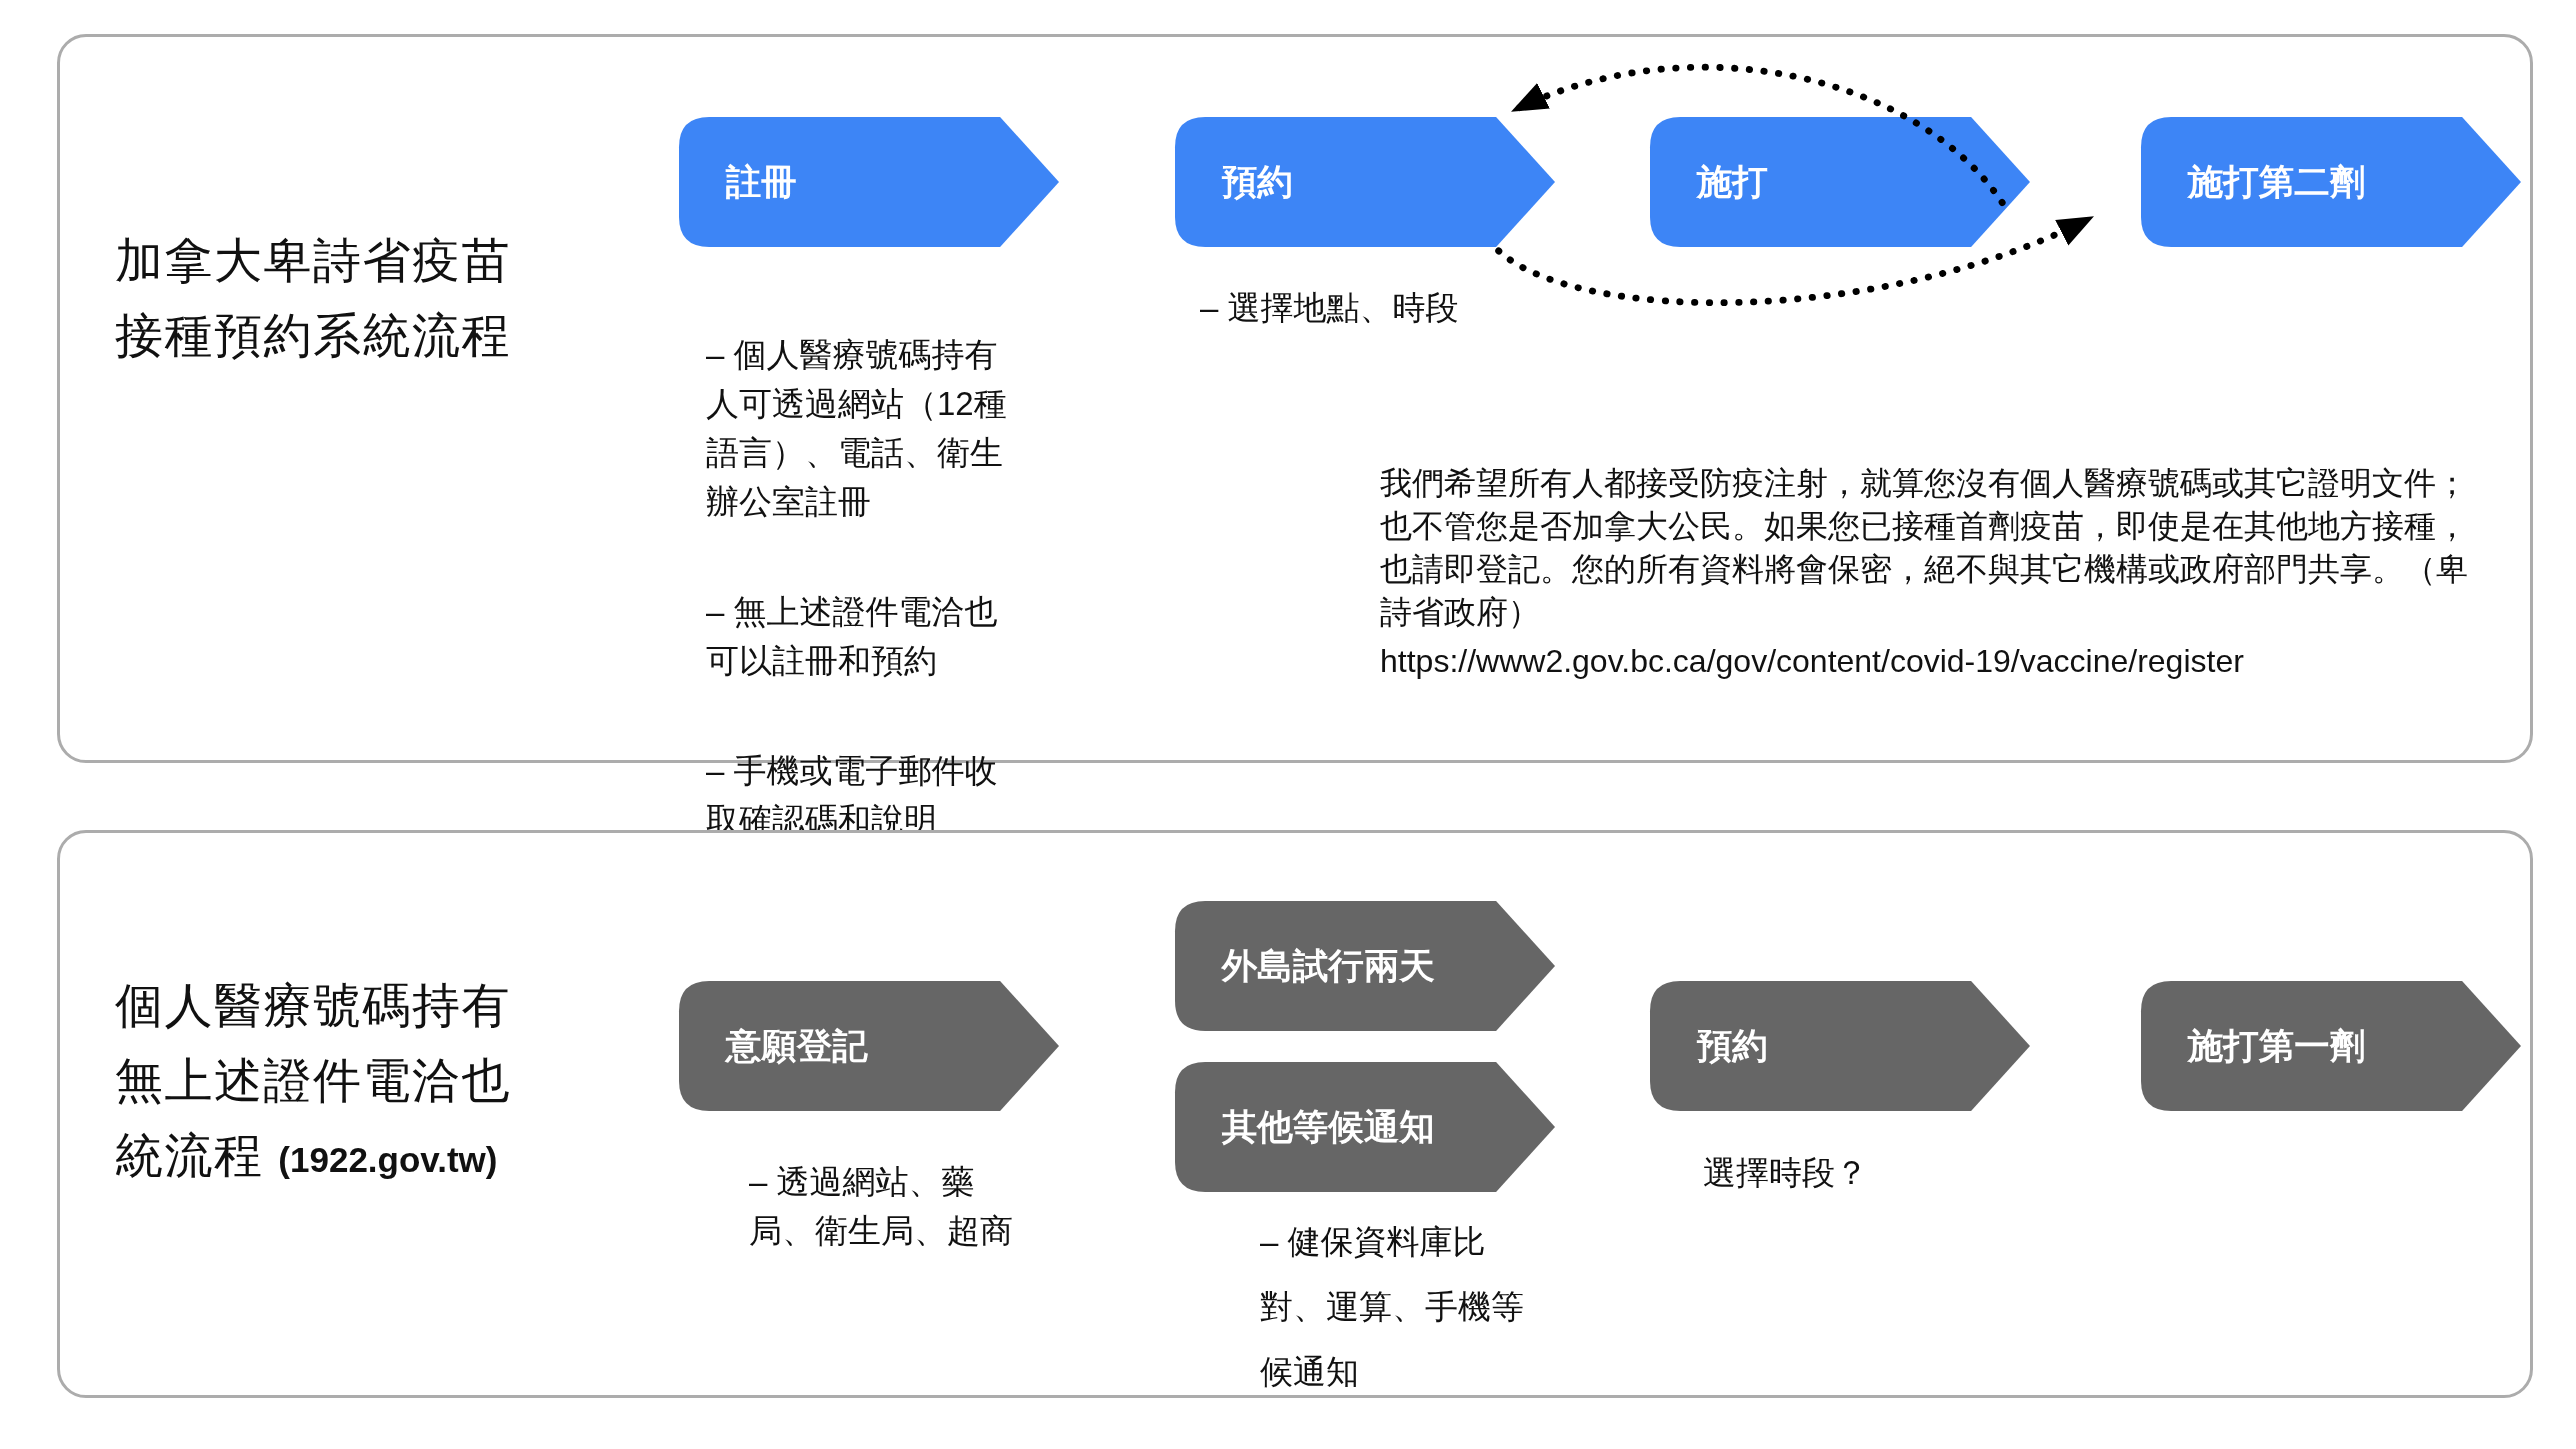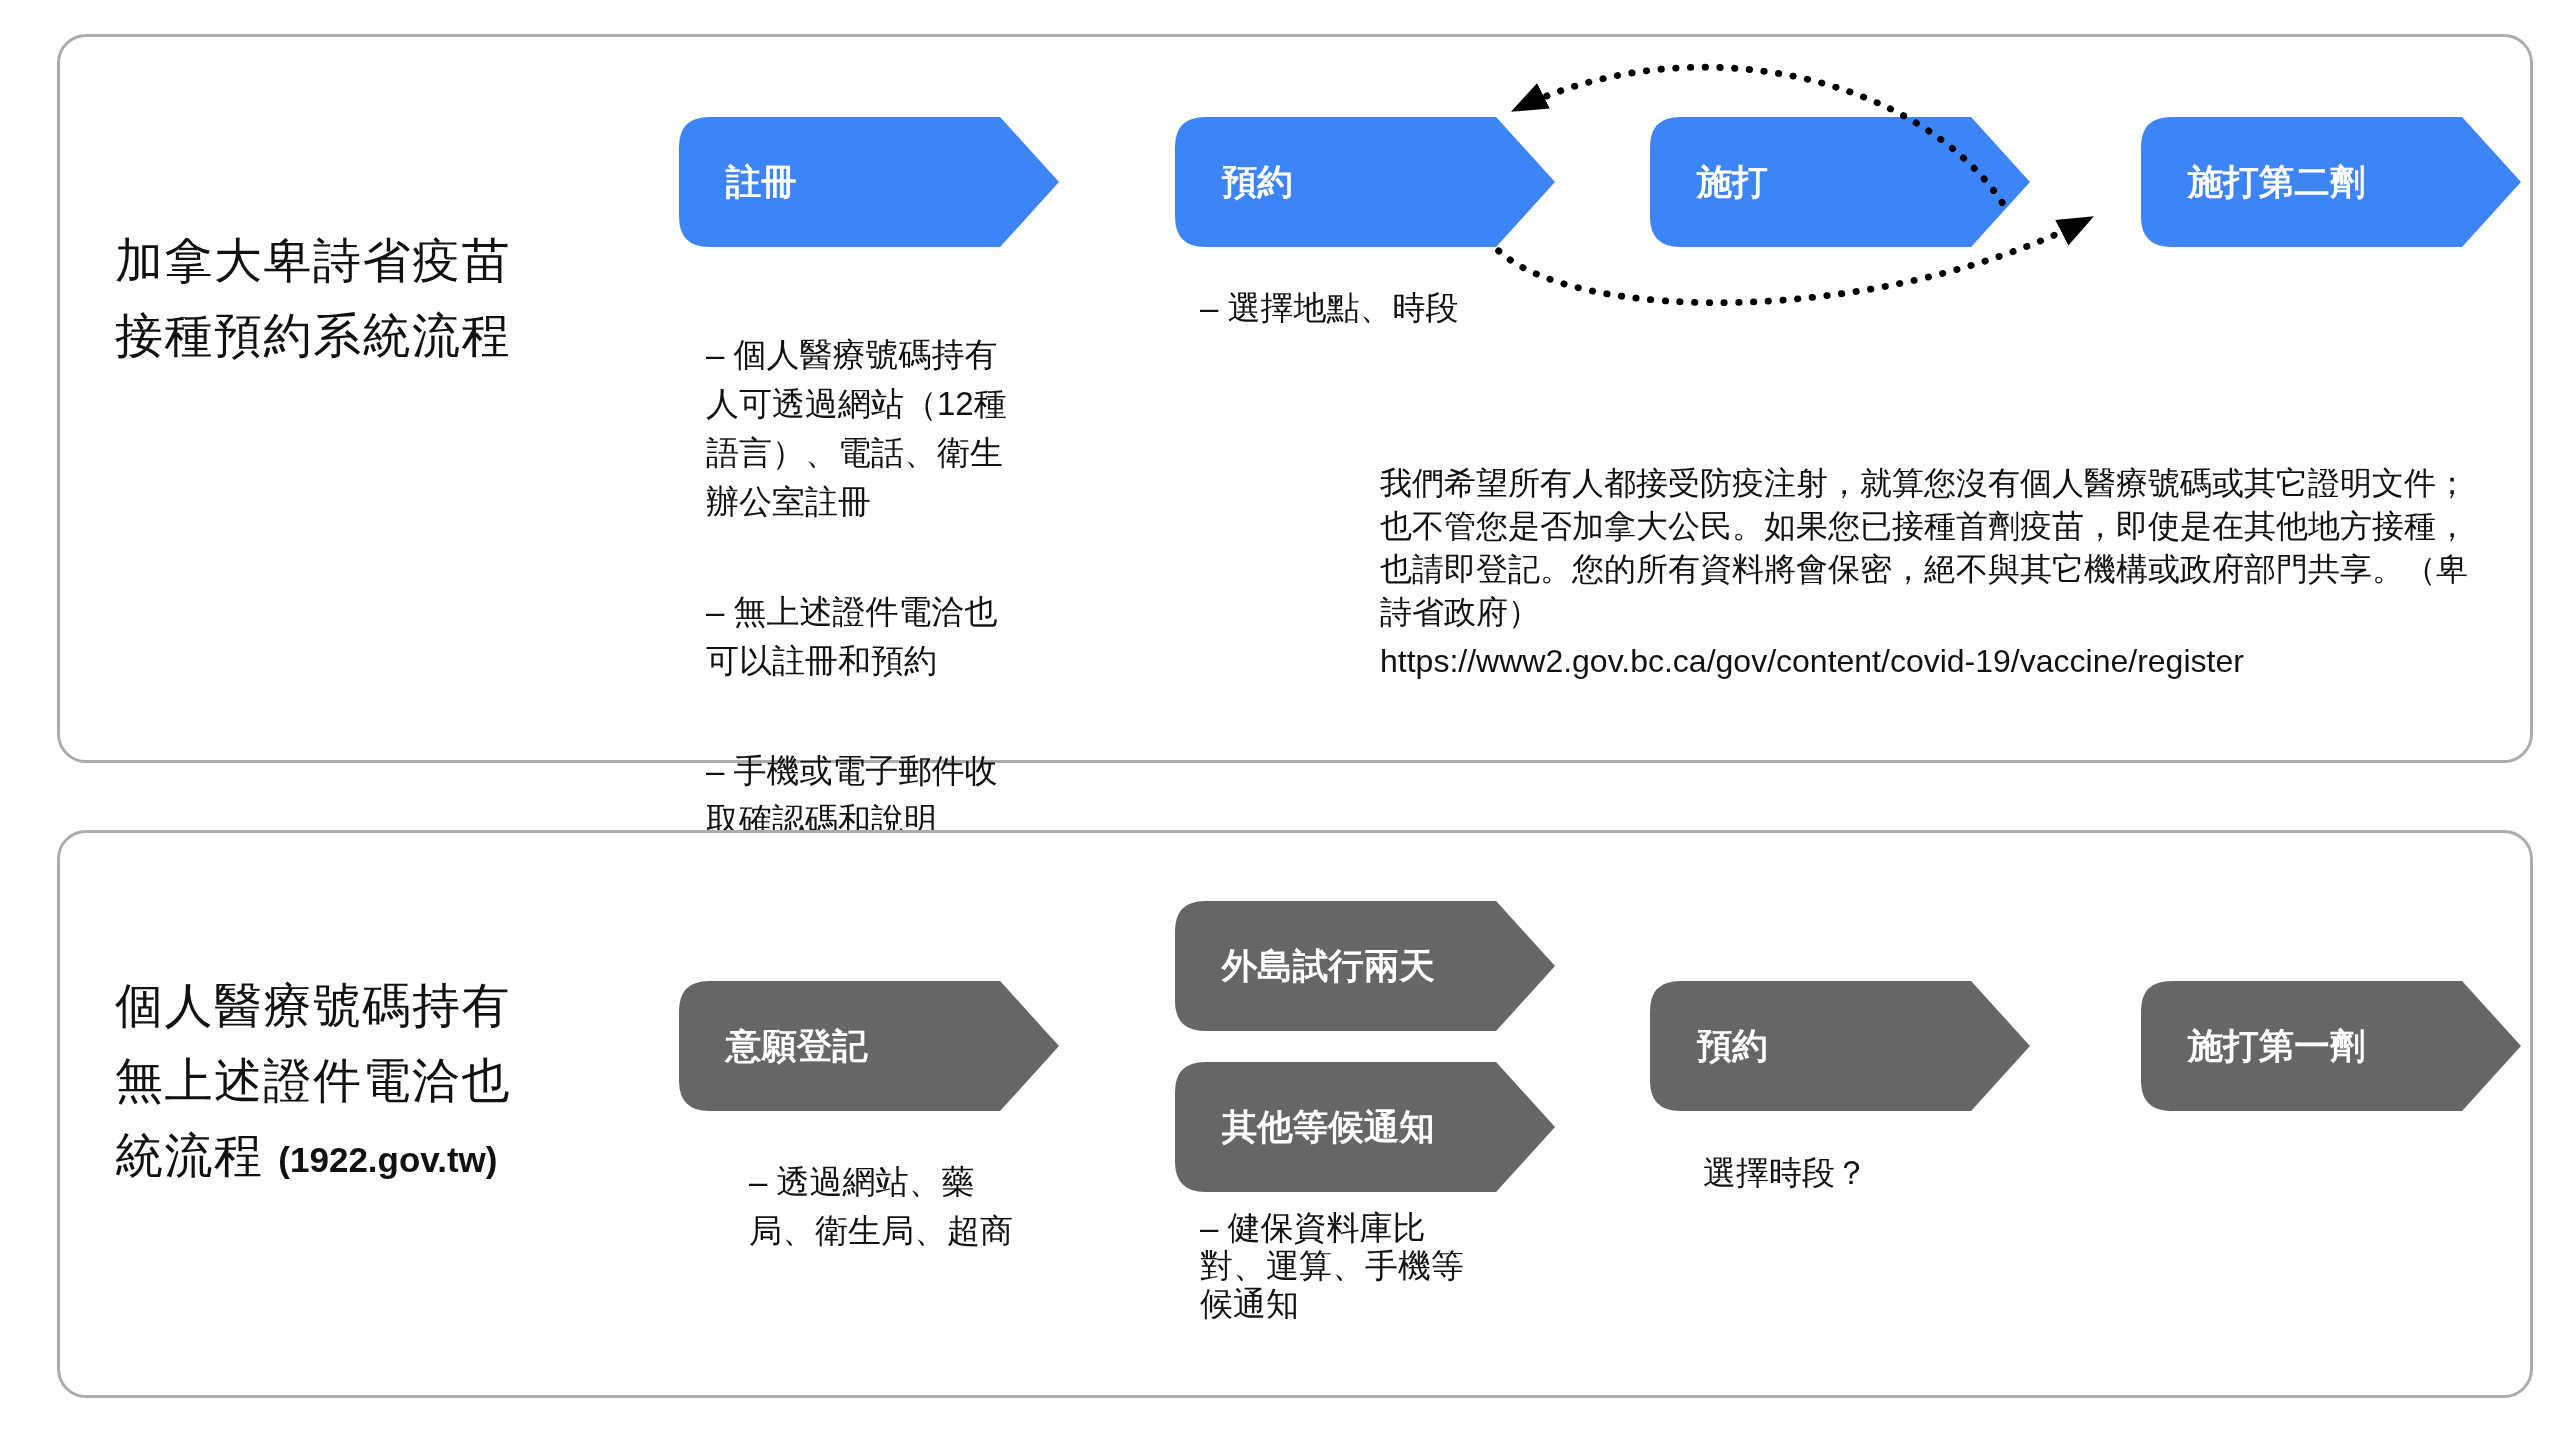--- a/index.html
+++ b/index.html
@@ -33,21 +33,21 @@
 
   .note{
     position:absolute;font-size:33px;line-height:49px;white-space:pre-line;
   }
   .note p{margin:0 16px 12px 0;white-space:pre-line;}
   #canada-register-note{left:706px;top:281px;}
   #canada-book-note{left:1200px;top:283px;}
   #canada-quote{left:1380px;top:462px;font-size:32px;line-height:43px;}
   #canada-url{left:1380px;top:640px;font-size:32px;line-height:43px;}
   #taiwan-intent-note{left:713px;top:1157px;margin-left:36px;}
-  #taiwan-others-note{left:1200px;top:1209px;line-height:38px;}
+  #taiwan-others-note{left:1260px;top:1209px;line-height:65px;}
   #taiwan-book-note{left:1703px;top:1148px;}
 
   #loop-arrows{position:absolute;left:0;top:0;pointer-events:none;}
   #loop-arrows path.arc{
     fill:none;stroke:#000;stroke-width:9;
     stroke-dasharray:0.5 19;stroke-linecap:round;
   }
 </style>
 </head>
 <body>

